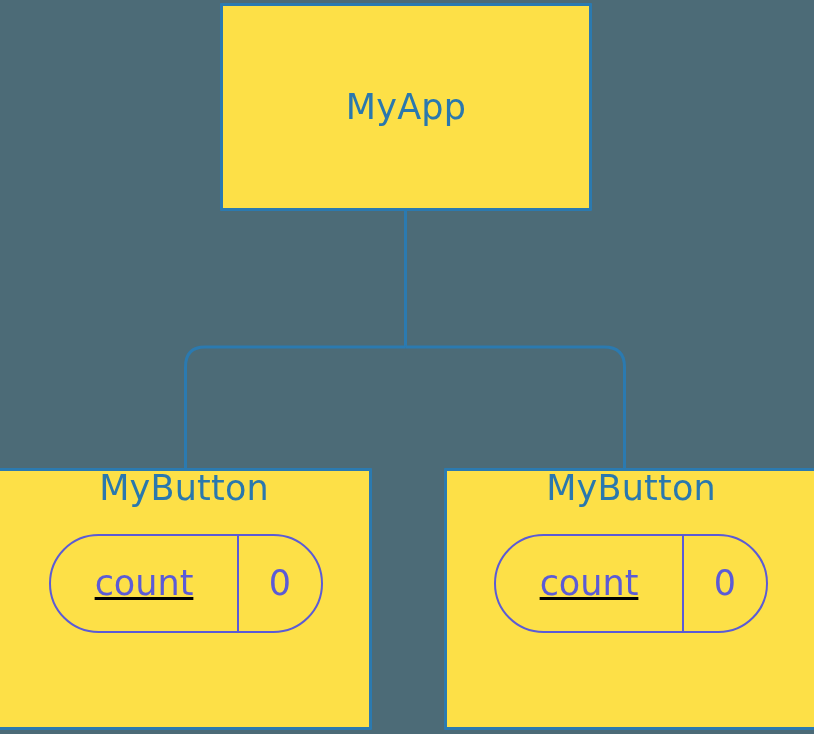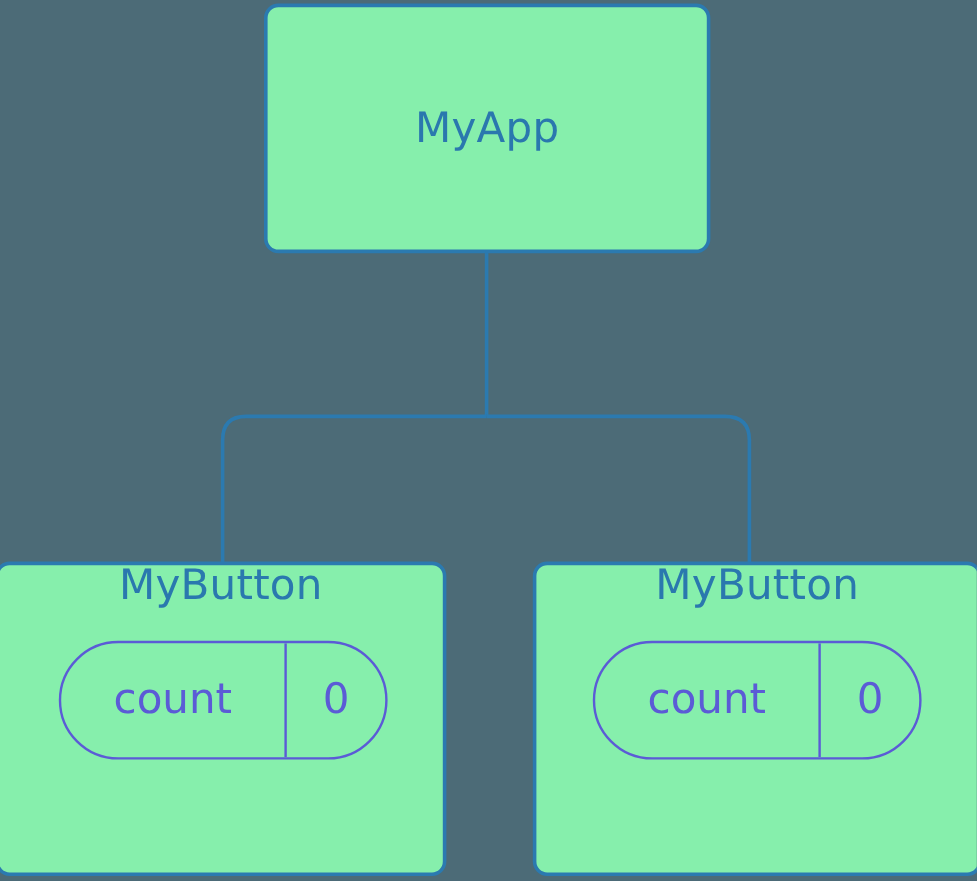--- a/index.html
+++ b/index.html
@@ -29,23 +29,23 @@
     top: 0;
     width: 814px;
     height: 734px;
     z-index: 1;
   }
 
   
   .node {
     position: absolute;
     box-sizing: border-box;
-    background: #86efac;
+    background: #fde047;
     border: 3px solid #2b7ab0;
-    border-radius: 12px;
+    border-radius: 1px;
     z-index: 2;
     display: flex;
     flex-direction: column;
     align-items: center;
   }
 
   .node-root {
     left: 220px;
     top: 3px;
     width: 372px;
@@ -94,20 +94,21 @@
     background: transparent;
     overflow: hidden;
   }
 
   .pill-left {
     width: 186px;
     display: flex;
     align-items: center;
     justify-content: center;
     border-right: 2px solid #5b5bd6;
+    text-decoration: underline;
   }
 
   .pill-right {
     width: 82px;
     display: flex;
     align-items: center;
     justify-content: center;
   }
 
   .pill-text {

